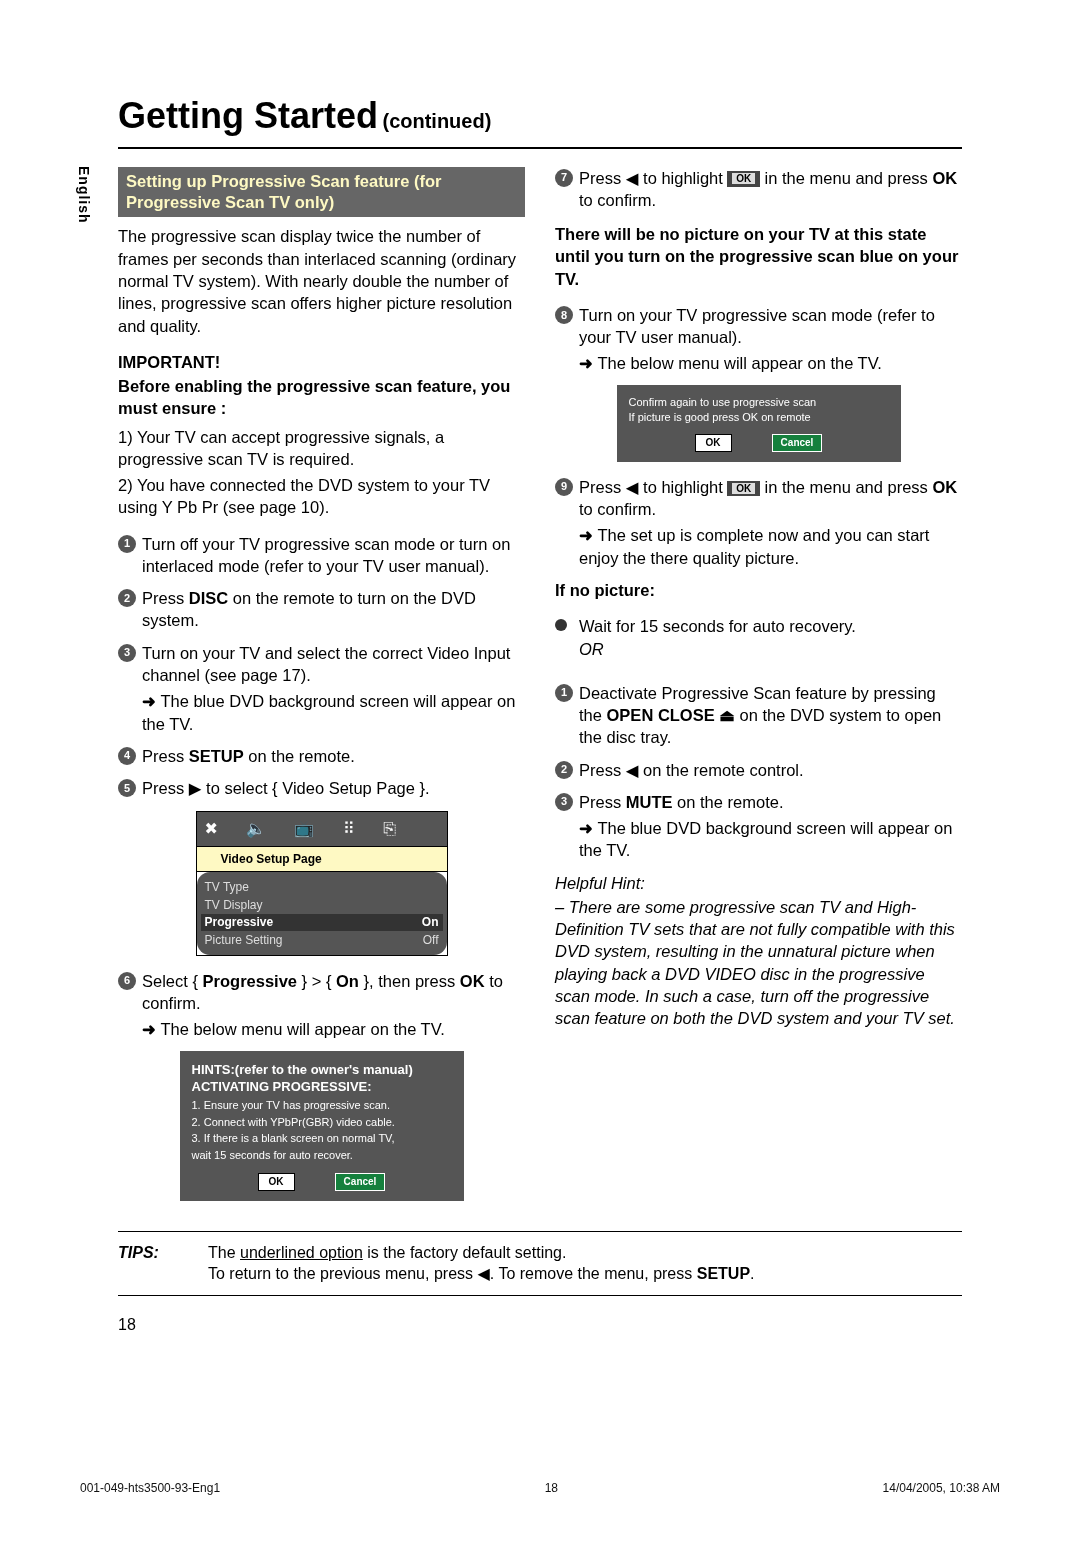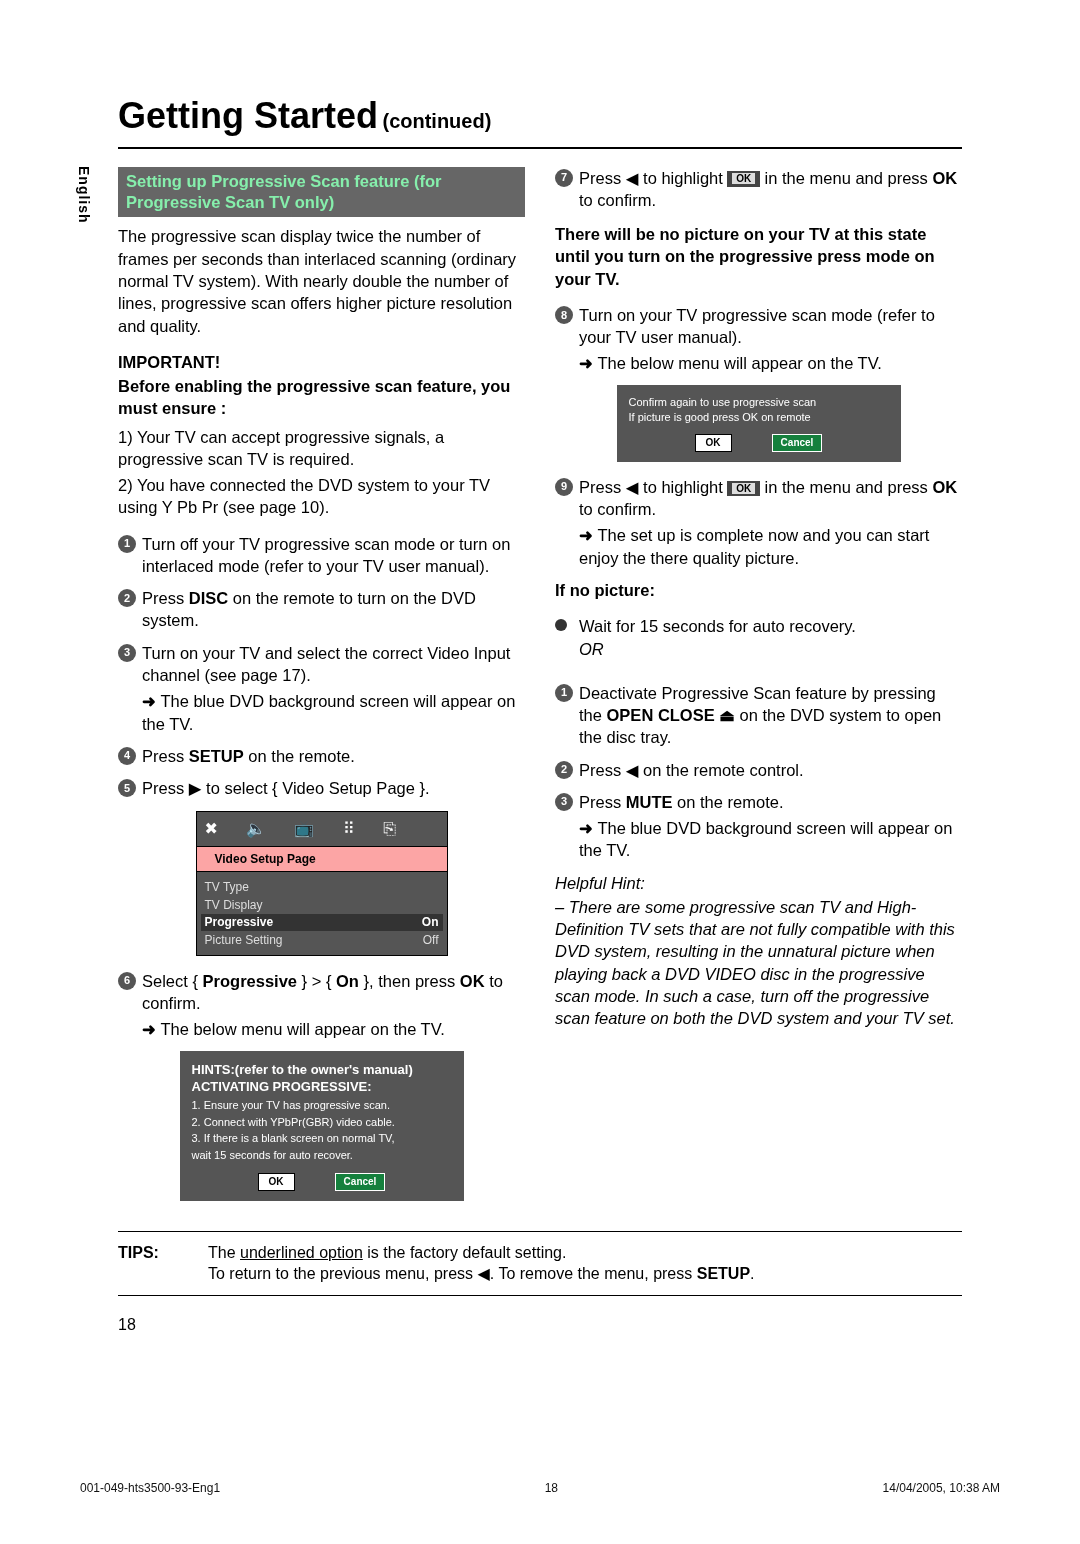--- a/index.html
+++ b/index.html
@@ -46,21 +46,21 @@
     display: flex;
     gap: 30px;
     font-size: 16.5px;
   }
   .col {
     flex: 1;
     min-width: 0;
   }
   .section-bar {
     background: #666;
-    color: #86efac;
+    color: #fef9c3;
     font-weight: 700;
     padding: 4px 8px;
     font-size: 16.5px;
     line-height: 1.3;
     margin-bottom: 8px;
   }
   p { margin: 0 0 14px 0; }
   .important { font-weight: 700; }
   .numlist, .bulist { list-style: none; padding: 0; margin: 0 0 12px 0; }
   .numlist li { position: relative; padding-left: 24px; margin-bottom: 10px; }
@@ -82,38 +82,38 @@
   .osd-box {
     margin: 6px auto 14px auto;
     border: 1px solid #000;
     font-size: 12px;
   }
   .osd1 { width: 250px; }
   .osd1 .osd-icons {
     background:#555; color:#fff; padding:6px 8px; letter-spacing:12px;
     font-size:16px;
   }
-  .osd1 .osd-title { background:#fca5a5; font-weight:700; padding:4px 18px; border-top:1px solid #000; border-bottom:1px solid #000; }
-  .osd1 .osd-body { background:#555; color:#ddd; padding:6px 8px; }
+  .osd1 .osd-title { background:#fef9c3; font-weight:700; padding:4px 24px; border-top:1px solid #000; border-bottom:1px solid #000; }
+  .osd1 .osd-body { background:#555; color:#ddd; padding:6px 8px;border-radius:13px; }
   .osd1 .osd-row { display:flex; justify-content:space-between; padding:1px 0; }
   .osd1 .osd-sel { background:#333; color:#fff; font-weight:700; padding:0 4px; margin:0 -4px; }
   .osd2, .osd3 { width: 260px; background:#555; color:#fff; padding:10px 12px; margin:6px auto 14px auto;}
   .osd2 .hint-title { font-weight:700; font-size:13px; }
   .osd2 .hint-line { font-size:11px; margin-top:2px; }
   .osd-btns { display:flex; justify-content:center; gap:40px; margin-top:10px;}
   .osd-btn-ok { background:#fff; color:#000; font-weight:700; font-size:10px; padding:1px 10px; border:1px solid #000;}
   .osd-btn-cancel { background:#15803d; color:#fff; font-weight:700; font-size:10px; padding:1px 8px; border:1px solid #fff;}
   .inline-ok-chip { display:inline-block; background:#444; color:#fff; font-size:10px; padding:1px 2px; vertical-align:middle; }
   .inline-ok-chip span { background:#ddd; color:#000; padding:0 4px; font-weight:700;}
   .tips-block {
     border-top:1px solid #000; border-bottom:1px solid #000;
     margin-top:16px; padding:10px 0; font-size:16px;
     display:flex; gap:30px;
   }
-  .tips-label { font-weight:700; width:60px;}
+  .tips-label { font-style:italic; font-weight:700; width:60px;}
   .tips-body { flex:1;}
   .underline { text-decoration: underline; }
   .page-num-body { margin-top:18px; font-size:16px; }
   .footer-row {
     position:absolute; bottom:48px; left:80px; right:80px;
     display:flex; justify-content:space-between;
     font-size:12px; font-family: Arial, sans-serif; color:#111;
   }
   .tri-left::before { content:"◀"; }
   .tri-right::before { content:"▶"; }
@@ -202,21 +202,21 @@
         </div>
       </div>
     </div>
 
     <div class="col">
       <ul class="numlist">
         <li><span class="num-bullet">7</span>
           <span>Press </span><span class="tri-left"></span><span> to highlight </span><span class="inline-ok-chip">&nbsp;<span>OK</span>&nbsp;</span><span> in the menu and press </span><span class="bold">OK</span><span> to confirm.</span>
         </li>
       </ul>
-      <p class="bold">There will be no picture on your TV at this state until you turn on the progressive press mode on your TV.</p>
+      <p class="bold">There will be no picture on your TV at this state until you turn on the progressive scan blue on your TV.</p>
 
       <ul class="numlist">
         <li><span class="num-bullet">8</span><span>Turn on your TV progressive scan mode (refer to your TV user manual).</span></li>
       </ul>
       <p class="sub-arrow">The below menu will appear on the TV.</p>
 
       <div class="osd3">
         <div style="font-size:11px">Confirm again to use progressive scan</div>
         <div style="font-size:11px">If picture is good press OK on remote</div>
         <div class="osd-btns">

